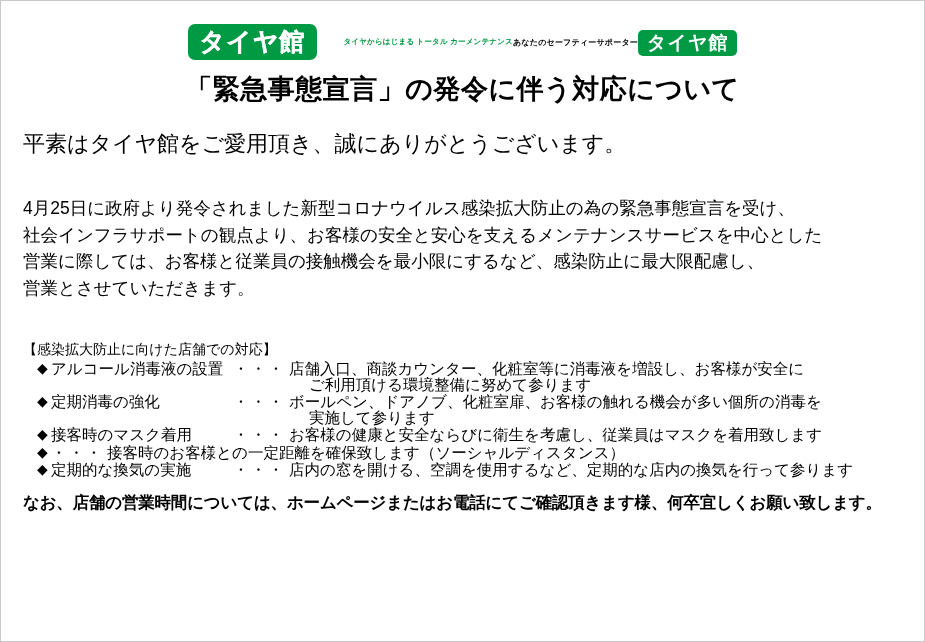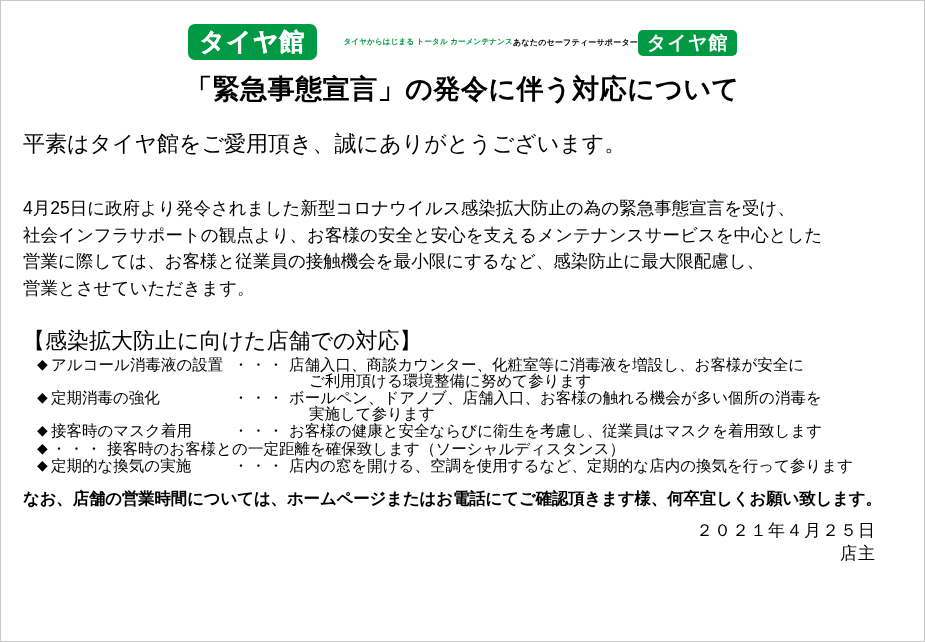--- a/index.html
+++ b/index.html
@@ -118,22 +118,22 @@
   .para {
     font-size: 17.5px;
     line-height: 1.52;
     margin-bottom: 0;
   }
   .para div {
     white-space: nowrap;
   }
 
   .section-head {
-    font-size: 22px;
-    margin-top: 29px;
+    font-size: 14px;
+    margin-top: 41px;
     margin-bottom: 5px;
   }
 
   
   .measures {
     font-size: 15.5px;
   }
   .measure {
     display: flex;
     align-items: flex-start;
@@ -233,21 +233,21 @@
           <span class="l1">店舗入口、商談カウンター、化粧室等に消毒液を増設し、お客様が安全に</span>
           <span class="l2" style="display:block">ご利用頂ける環境整備に努めて参ります</span>
         </span>
       </div>
 
       <div class="measure">
         <span class="bullet">◆</span>
         <span class="label">定期消毒の強化</span>
         <span class="dots">・・・</span>
         <span class="desc">
-          <span class="l1">ボールペン、ドアノブ、店舗入口、お客様の触れる機会が多い個所の消毒を</span>
+          <span class="l1">ボールペン、ドアノブ、化粧室扉、お客様の触れる機会が多い個所の消毒を</span>
           <span class="l2" style="display:block">実施して参ります</span>
         </span>
       </div>
 
       <div class="measure tight">
         <span class="bullet">◆</span>
         <span class="label">接客時のマスク着用</span>
         <span class="dots">・・・</span>
         <span class="desc">お客様の健康と安全ならびに衛生を考慮し、従業員はマスクを着用致します</span>
       </div>
@@ -262,20 +262,16 @@
         <span class="bullet">◆</span>
         <span class="label">定期的な換気の実施</span>
         <span class="dots">・・・</span>
         <span class="desc">店内の窓を開ける、空調を使用するなど、定期的な店内の換気を行って参ります</span>
       </div>
 
     </div>
 
     <div class="closing">なお、店舗の営業時間については、ホームページまたはお電話にてご確認頂きます様、何卒宜しくお願い致します。</div>
 
-    <div class="signature">
-      <div class="date">２０２１年４月２５日</div>
-      <div class="who">店主</div>
-    </div>
 
   </div>
 
 </div>
 
 </body></html>

